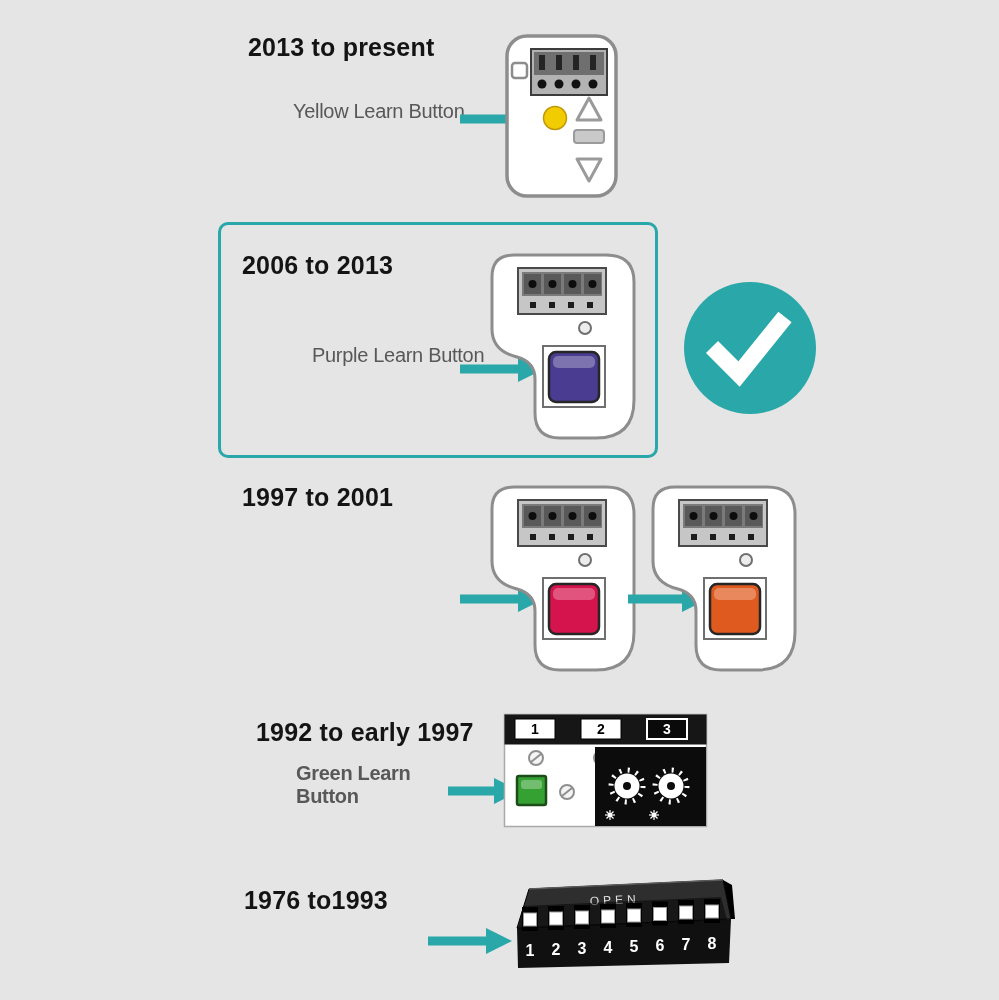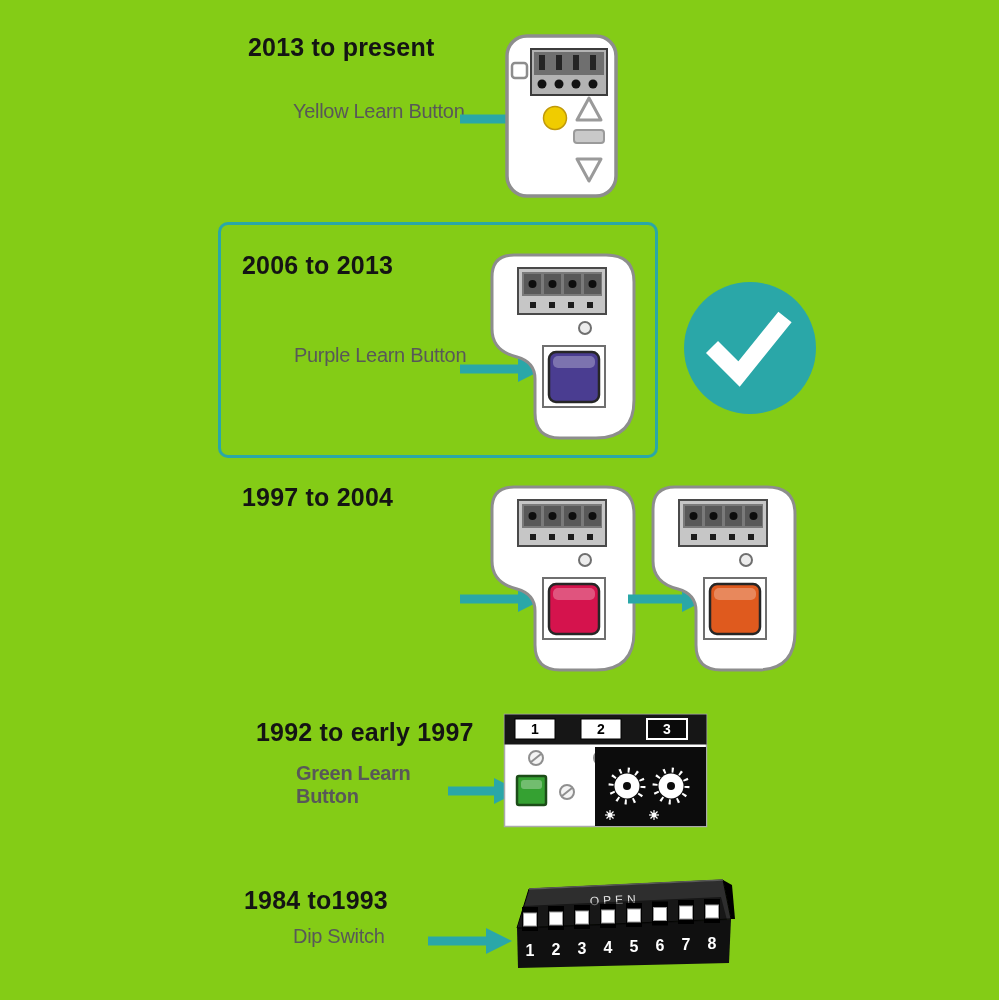--- a/index.html
+++ b/index.html
@@ -1,18 +1,18 @@
 <!DOCTYPE html>
 <html><head>
 <meta charset="utf-8">
 <style>
   * { margin:0; padding:0; box-sizing:border-box; }
   html,body { background:#ffffff; }
   body { font-family:"Liberation Sans", sans-serif; }
-  .page { position:relative; width:999px; height:1000px; background:#84cc16; overflow:hidden; }
+  .page { position:relative; width:999px; height:1000px; background:#e5e5e5; overflow:hidden; }
   .era-title { position:absolute; font-size:25px; font-weight:bold; color:#141414; letter-spacing:.2px; }
   .pointer-label { position:absolute; font-size:20px; color:#585858; line-height:1.13; letter-spacing:-.3px; }
   .arrow { position:absolute; }
   .dev { position:absolute; }
   .highlight-box { position:absolute; left:218px; top:222px; width:440px; height:236px;
                    border:3.5px solid #2aa7a8; border-radius:10px; }
   .check { position:absolute; left:678px; top:278px; }
   .pnum { font-size:14px; font-weight:bold; fill:#000; text-anchor:middle; }
   .pnum-light { fill:#fff; }
   .dipnum { font-size:16px; font-weight:bold; fill:#fff; text-anchor:middle; }
@@ -48,21 +48,21 @@
     <rect x="8" y="30" width="15" height="15" rx="3" fill="#ffffff" stroke="#8d8d8d" stroke-width="2.5"></rect>
     <circle cx="51" cy="85" r="11.5" stroke="#c0990a" stroke-width="1.5" fill="#f0cc00"></circle>
     <path d="M85 65 L97 87 L73 87 Z" fill="#ffffff" stroke="#9a9a9a" stroke-width="3" stroke-linejoin="round"></path>
     <rect x="70" y="97" width="30" height="13" rx="3" fill="#c9c9c9" stroke="#9a9a9a" stroke-width="2"></rect>
     <path d="M85 148 L73 126 L97 126 Z" fill="#ffffff" stroke="#9a9a9a" stroke-width="3" stroke-linejoin="round"></path>
   </svg>
 
   <div class="highlight-box"></div>
 
   <div class="era-title" style="left:242px; top:251px;">2006 to 2013</div>
-  <div class="pointer-label" style="left:294px; top:344px; width:178px;">Purple Learn Button</div>
+  <div class="pointer-label" style="left:312px; top:344px; width:178px;">Purple Learn Button</div>
 
   <svg class="arrow" style="left:458px; top:354px;" width="88" height="30" viewBox="0 0 88 30">
     <line x1="2" y1="15" x2="62" y2="15" stroke-width="9" stroke="#2aa7a8"></line>
     <polygon points="60,2 60,28 86,15" fill="#2aa7a8"></polygon>
   </svg>
 
   <svg class="dev" style="left:488px; top:252px;" width="150" height="190" viewBox="0 0 150 190">
     <path d="M26 3 L118 3 Q146 3 146 30 L146 148 Q146 186 108 186 L72 186 Q47 186 47 161 L47 127 Q47 110 29 105 Q4 99 4 77 L4 25 Q4 3 26 3 Z" fill="#ffffff" stroke="#8d8d8d" stroke-width="3"></path>
     <g>
       <rect x="30" y="16" width="88" height="46" fill="#c6c6c6" stroke="#4a4a4a" stroke-width="2"></rect>
@@ -84,21 +84,21 @@
     <rect x="55" y="94" width="62" height="61" fill="#ffffff" stroke="#6f6f6f" stroke-width="2"></rect>
     <rect x="61" y="100" width="50" height="50" rx="7" stroke="#262626" stroke-width="2.5" fill="#4a3d91"></rect>
     <rect x="65" y="104" width="42" height="12" rx="5" fill="#ffffff" opacity="0.28"></rect>
   </svg>
 
   <svg class="check" width="150" height="150" viewBox="0 0 150 150">
     <circle cx="72" cy="70" r="66" fill="#2aa7a8"></circle>
     <polyline points="34,69 61,96 107,39" fill="none" stroke="#ffffff" stroke-width="17" stroke-linecap="butt" stroke-linejoin="miter"></polyline>
   </svg>
 
-  <div class="era-title" style="left:242px; top:483px;">1997 to 2004</div>
+  <div class="era-title" style="left:242px; top:483px;">1997 to 2001</div>
 
   <svg class="arrow" style="left:458px; top:584px;" width="88" height="30" viewBox="0 0 88 30">
     <line x1="2" y1="15" x2="62" y2="15" stroke-width="9" stroke="#2aa7a8"></line>
     <polygon points="60,2 60,28 86,15" fill="#2aa7a8"></polygon>
   </svg>
 
   <svg class="dev" style="left:488px; top:484px;" width="150" height="190" viewBox="0 0 150 190">
     <path d="M26 3 L118 3 Q146 3 146 30 L146 148 Q146 186 108 186 L72 186 Q47 186 47 161 L47 127 Q47 110 29 105 Q4 99 4 77 L4 25 Q4 3 26 3 Z" fill="#ffffff" stroke="#8d8d8d" stroke-width="3"></path>
     <g>
       <rect x="30" y="16" width="88" height="46" fill="#c6c6c6" stroke="#4a4a4a" stroke-width="2"></rect>
@@ -202,22 +202,21 @@
     </g>
     <g stroke="#ffffff" stroke-width="1.2" transform="translate(151,102)">
       <circle r="2.2" fill="#ffffff" stroke="none"></circle>
       <line x1="-5" y1="0" x2="5" y2="0"></line>
         <line x1="0" y1="-5" x2="0" y2="5"></line>
       <line x1="-3.5" y1="-3.5" x2="3.5" y2="3.5"></line>
         <line x1="-3.5" y1="3.5" x2="3.5" y2="-3.5"></line>
     </g>
   </svg>
 
-  <div class="era-title" style="left:244px; top:886px;">1984 to1993</div>
-  <div class="pointer-label" style="left:293px; top:925px;">Dip Switch</div>
+  <div class="era-title" style="left:244px; top:886px;">1976 to1993</div>
 
   <svg class="arrow" style="left:426px; top:926px;" width="88" height="30" viewBox="0 0 88 30">
     <line x1="2" y1="15" x2="62" y2="15" stroke-width="9" stroke="#2aa7a8"></line>
     <polygon points="60,2 60,28 86,15" fill="#2aa7a8"></polygon>
   </svg>
 
   <svg class="dev" style="left:505px; top:873px;" width="232" height="100" viewBox="0 0 232 100">
     <polygon points="218,7 227,12 230,46 226,46" fill="#000000"></polygon>
     <polygon points="24,16 218,7 226,46 12,55" fill="#2e2e2e" stroke="#000000"></polygon>
     <polygon points="12,55 226,46 224,90 13,95" fill="#101010"></polygon>

